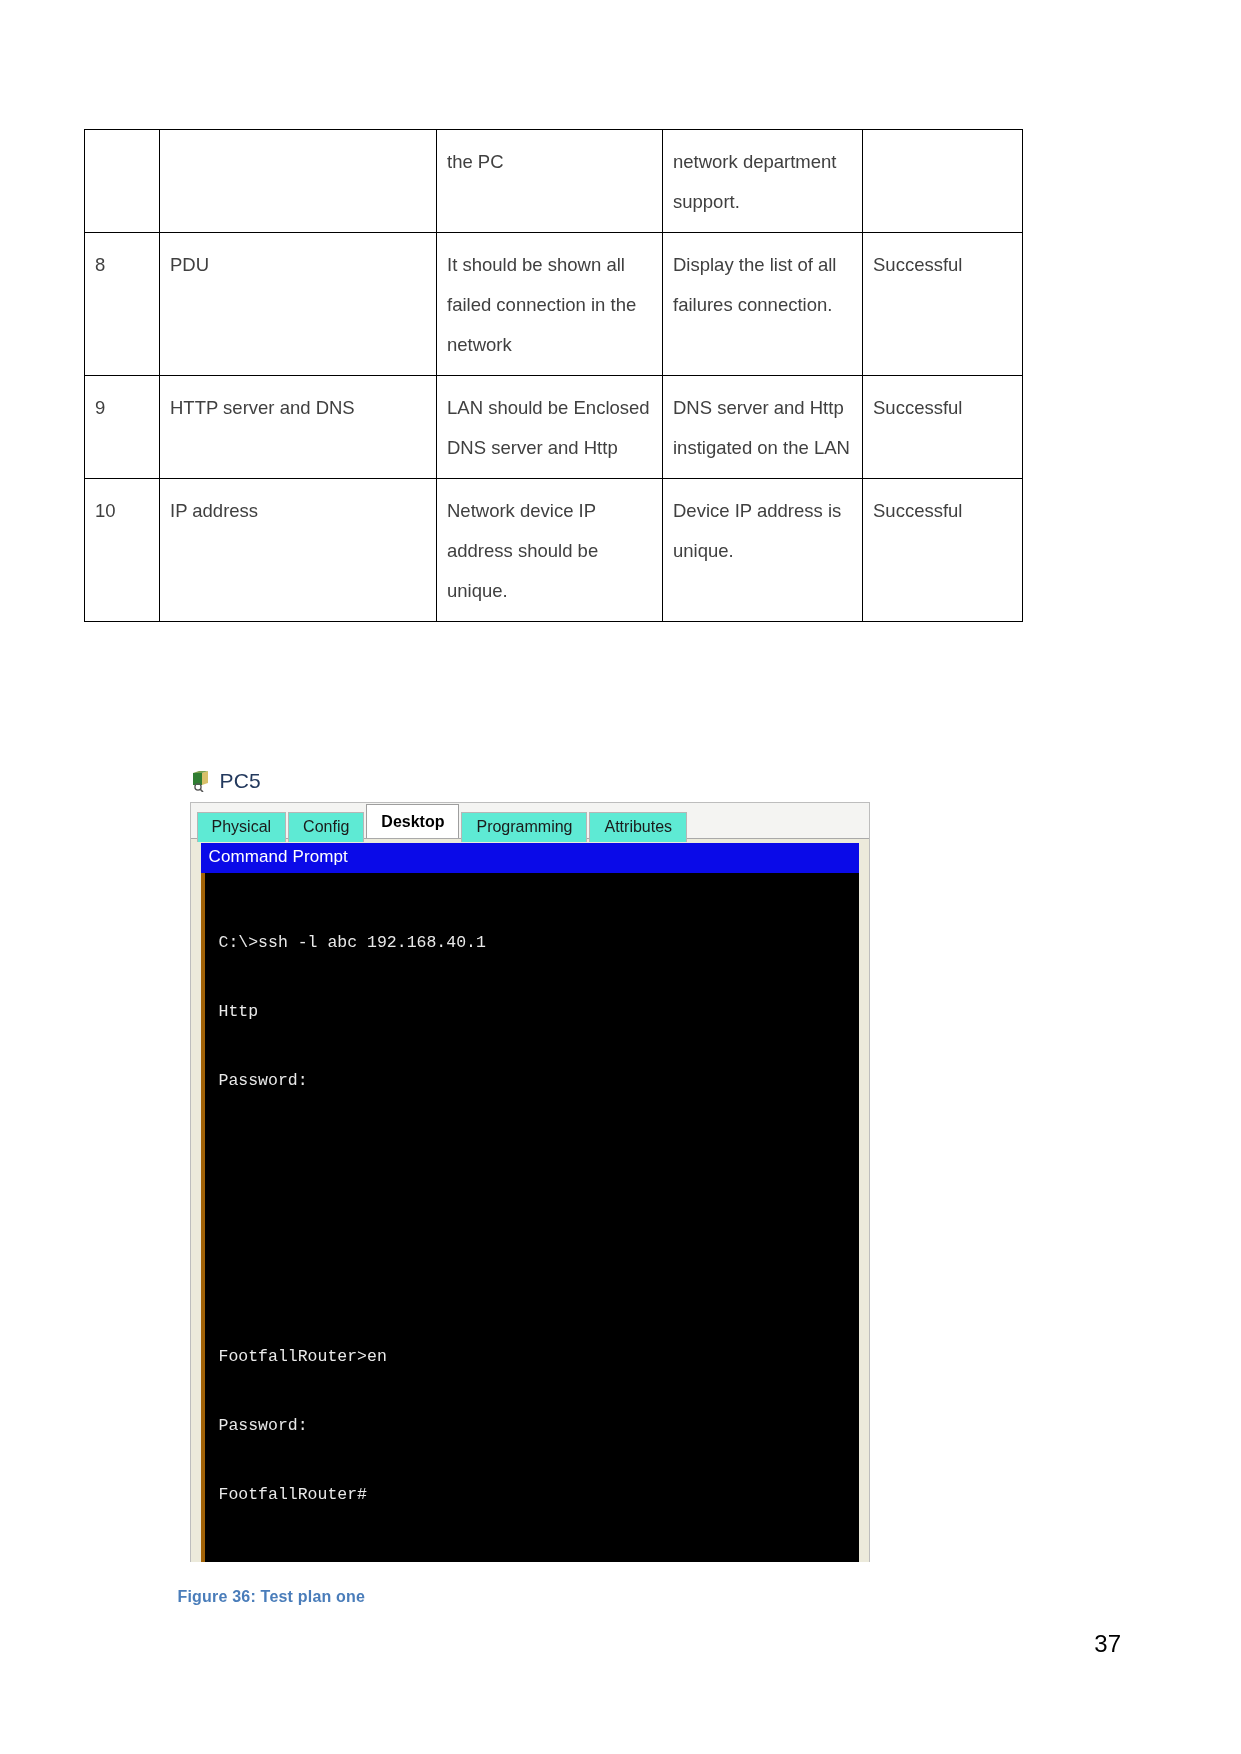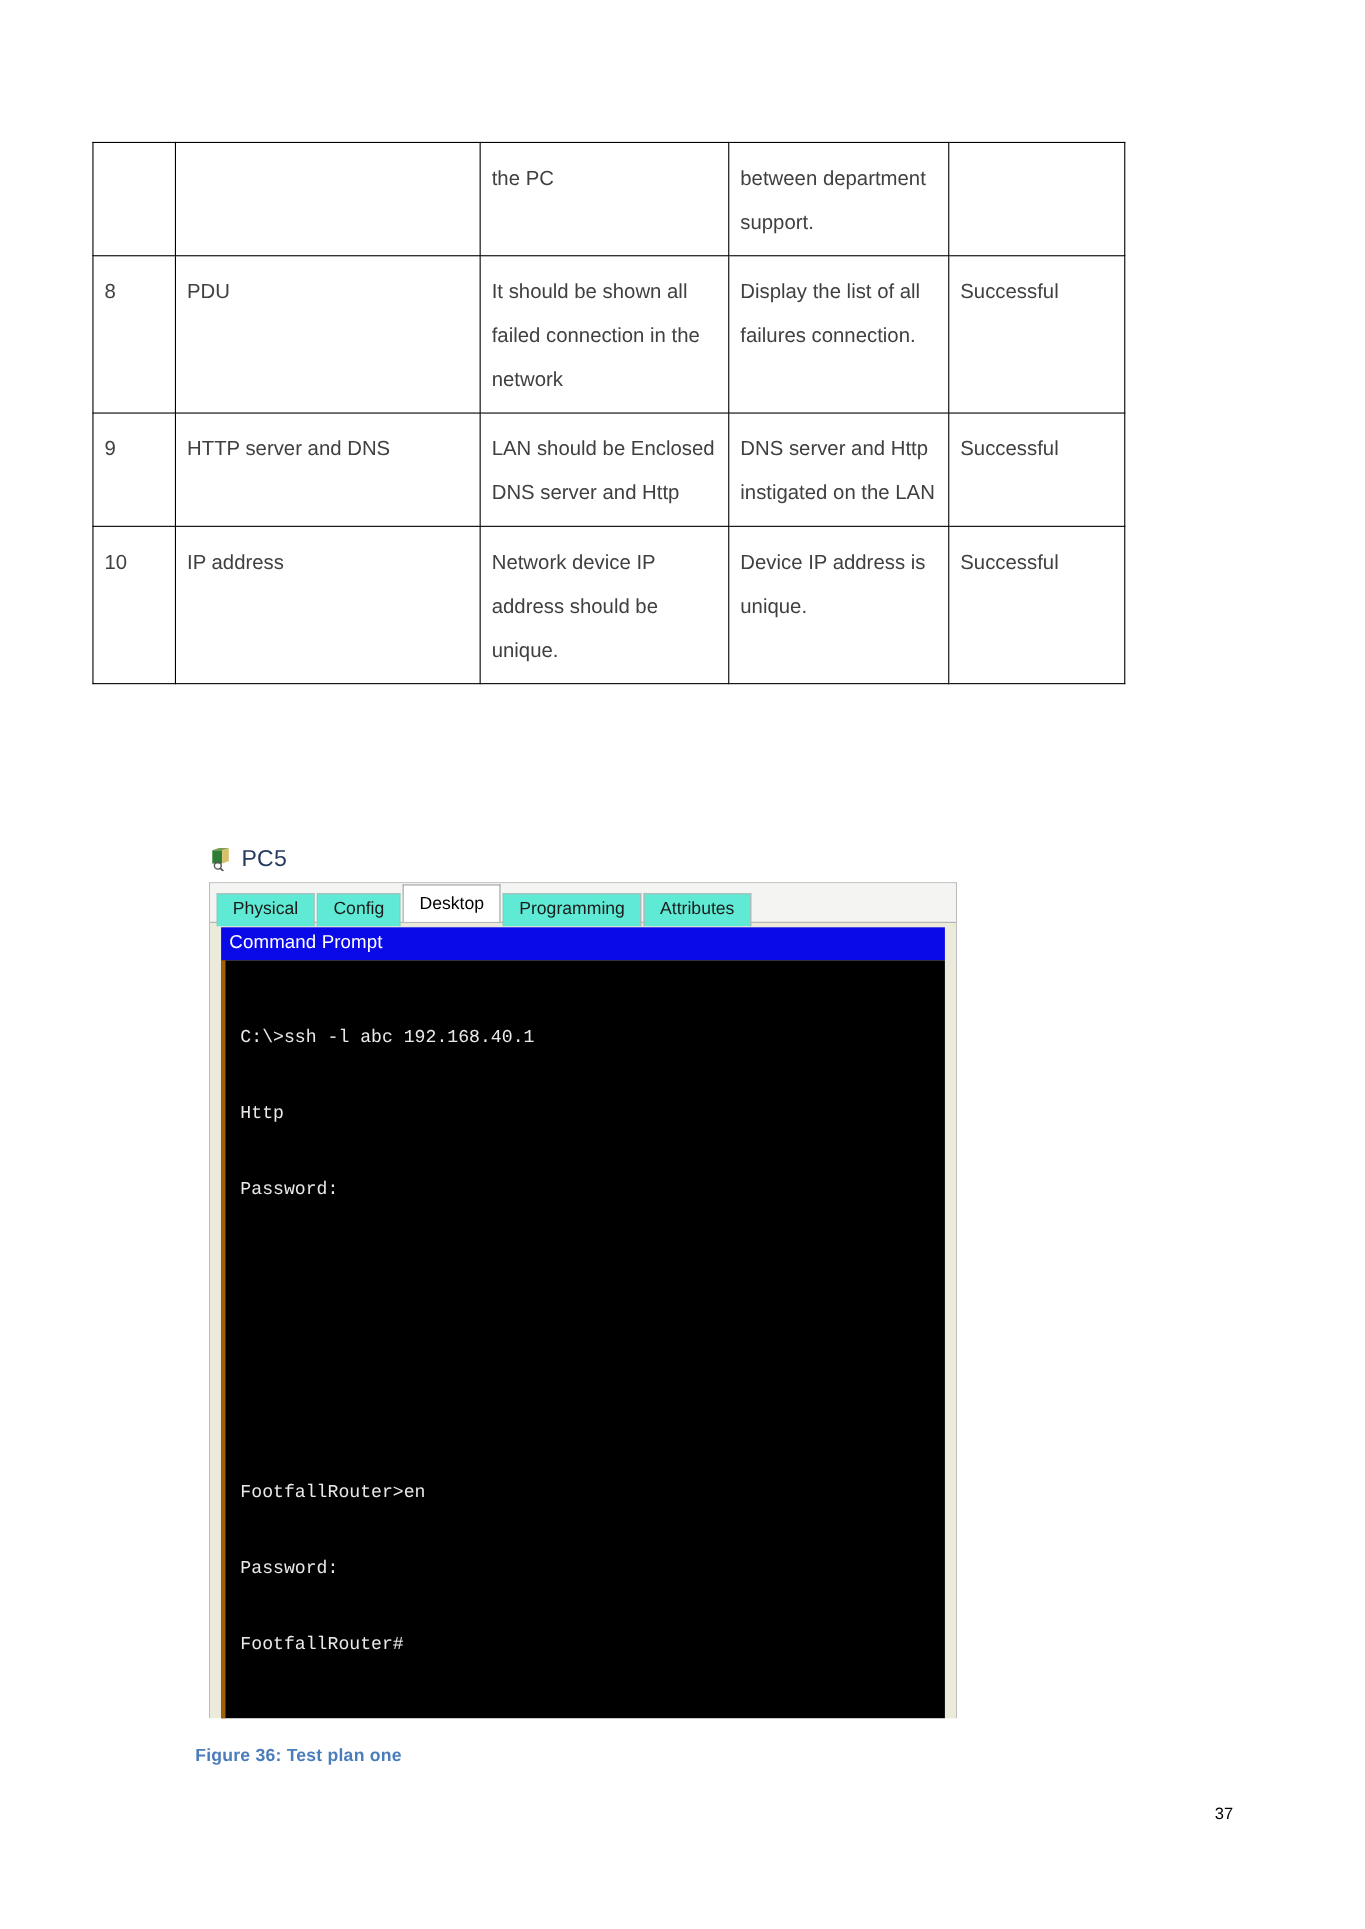--- a/index.html
+++ b/index.html
@@ -108,20 +108,21 @@
     white-space: nowrap;
   }
   .tab.active {
     background: #ffffff;
     color: #000;
     padding-top: 8px;
     padding-bottom: 7px;
     top: 0px;
     z-index: 3;
     border-color: #9e9e9e;
+    font-weight: bold;
   }
 
   .desktop-pane {
     background: #eceadb;
     padding: 4px 10px 0 10px;
   }
   .cp-titlebar {
     background: #0a0ae8;
     color: #ffffff;
     font-family: "Liberation Sans", sans-serif;
@@ -154,21 +155,21 @@
     margin-top: 26px;
     letter-spacing: .2px;
   }
 
   
   .page-number {
     position: absolute;
     right: 120px;
     bottom: 96px;
     font-family: "Liberation Sans", sans-serif;
-    font-size: 15px;
+    font-size: 24px;
     color: #000;
   }
 </style>
 </head>
 <body>
 
 <table class="test-table">
   <colgroup>
     <col class="col-id">
       <col class="col-item">
@@ -181,21 +182,21 @@
       <td>
           <span class="cell-text"></span>
         </td>
       <td>
           <span class="cell-text"></span>
         </td>
       <td>
           <span class="cell-text">the PC</span>
         </td>
       <td>
-          <span class="cell-text">between department support.</span>
+          <span class="cell-text">network department support.</span>
         </td>
       <td>
           <span class="cell-text"></span>
         </td>
     </tr>
     <tr>
       <td>
           <span class="cell-text">8</span>
         </td>
       <td>

